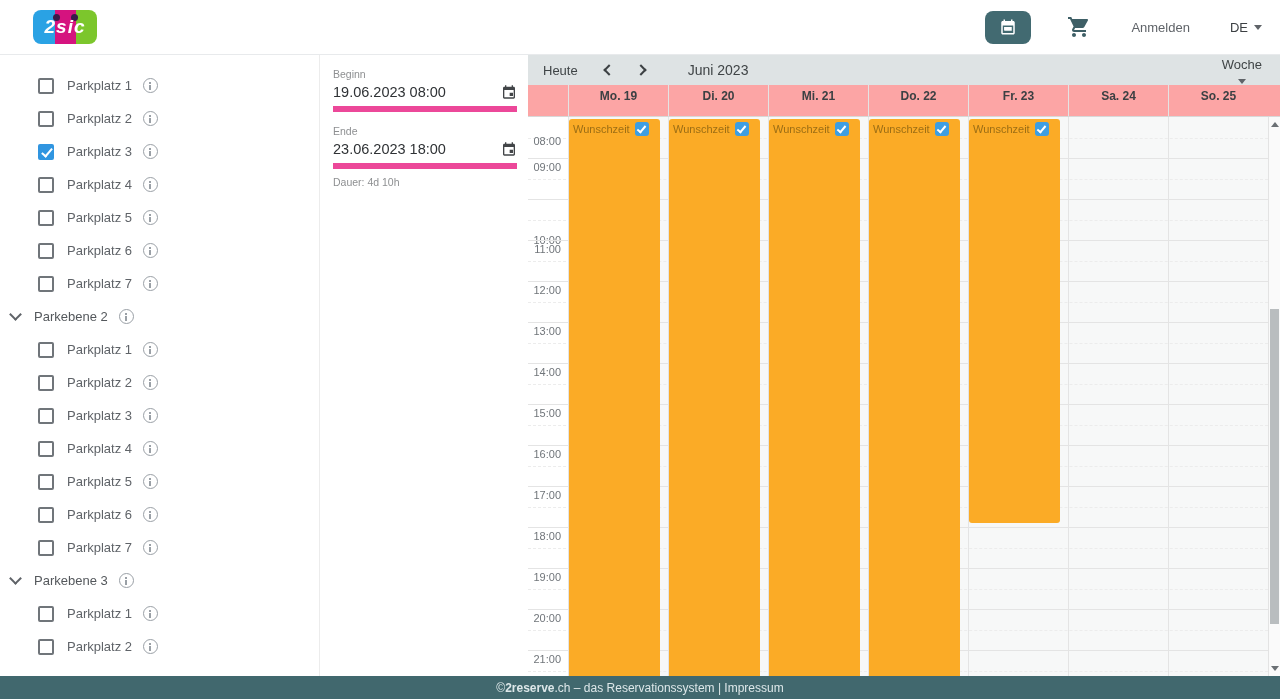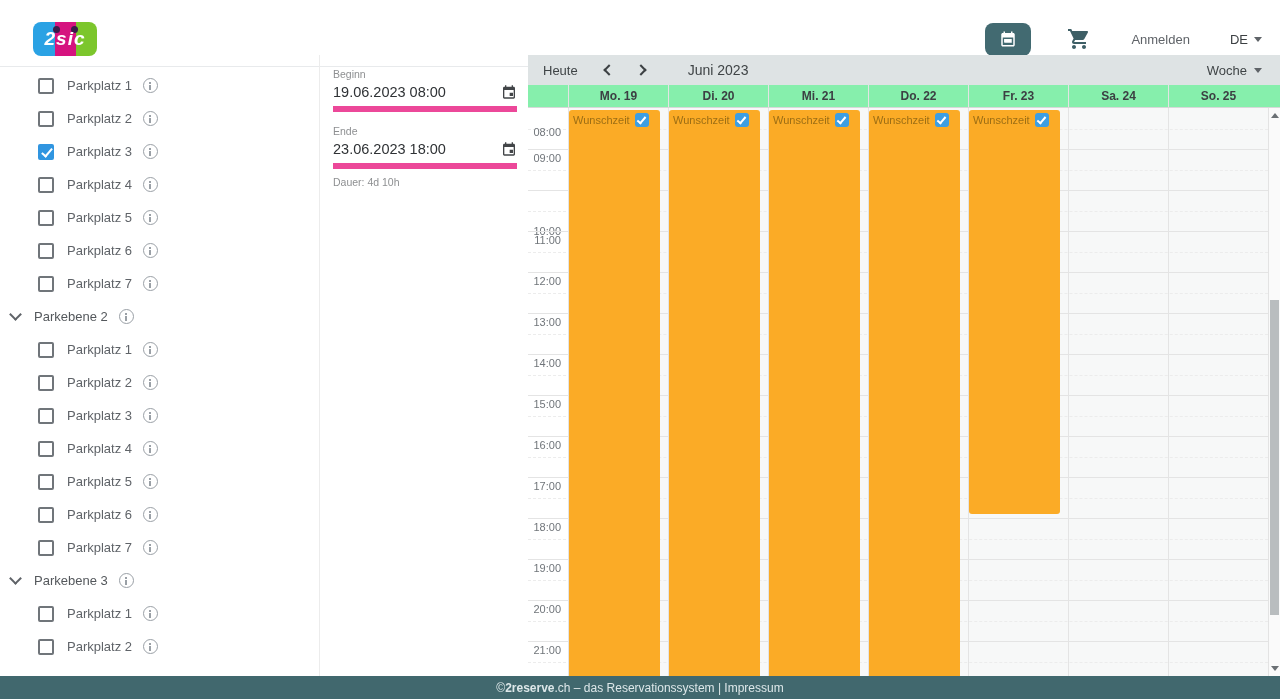--- a/index.html
+++ b/index.html
@@ -1,21 +1,21 @@
 <!DOCTYPE html>
 <html><head>
 <meta charset="utf-8">
 <style>
   * { box-sizing: border-box; margin: 0; padding: 0; }
   html, body { width: 1280px; height: 699px; overflow: hidden; background:#fff;
     font-family: "Liberation Sans", sans-serif; }
 
   
   .app-header { position:absolute; top:0; left:0; right:0; height:55px; background:#fff;
-    border-bottom:1px solid #e8eaec; display:flex; align-items:center; justify-content:space-between;margin-top:12px; }
+    border-bottom:1px solid #e8eaec; display:flex; align-items:center; justify-content:space-between; }
   .logo { margin-left:33px; width:64px; height:34px; border-radius:8px; overflow:hidden;
     display:flex; position:relative; cursor:pointer; }
   .logo .band { height:100%; }
   .band-blue { width:22px; background:#2aa2e4; }
   .band-magenta { width:21px; background:#d5137f; }
   .band-green { width:21px; background:#7cc62c; }
   .logo .dot-a, .logo .dot-b { position:absolute; width:7px; height:7px; border-radius:50%; background:#3a1b4a; top:4px; }
   .logo .dot-a { left:20px; } .logo .dot-b { left:38px; }
   .logo-text { position:absolute; inset:0; display:flex; align-items:center; justify-content:center;
     color:#fff; font-weight:bold; font-size:19px; letter-spacing:1px; font-style:italic; }
@@ -65,23 +65,23 @@
   
   .calendar { flex:1; display:flex; flex-direction:column; position:relative; }
   .cal-toolbar { height:30px; background:#dee3e4; display:flex; align-items:center;
     font-size:13px; color:#3f4446; flex:0 0 auto; }
   .heute { margin-left:15px; cursor:pointer; background:none; border:none; font-size:13px;
     color:#3f4446; font-family:"Liberation Sans",sans-serif; }
   .nav-chev { width:8px; height:8px; display:inline-block; cursor:pointer; }
   .chev-left  { margin-left:27px; border-left:2px solid #3c4043; border-bottom:2px solid #3c4043; transform:rotate(45deg); }
   .chev-right { margin-left:24px; border-right:2px solid #3c4043; border-bottom:2px solid #3c4043; transform:rotate(-45deg); }
   .cal-title { margin-left:43px; font-size:14px; color:#3f4446; }
-  .view-switch { margin-left:auto; margin-right:18px; display:flex; align-items:center; gap:7px; cursor:pointer; }
-
-  .day-header { height:23px; background:#86efac; border-bottom:1px solid #d8d8d8; display:flex; flex:0 0 auto; }
+  .view-switch { margin-left:auto; margin-right:18px; display:flex; align-items:center; gap:7px; cursor:pointer;flex-direction:column; }
+
+  .day-header { height:32px; background:#fca5a5; border-bottom:1px solid #d8d8d8; display:flex; flex:0 0 auto; }
   .dh-gutter { width:40px; flex:0 0 auto; }
   .dh-days { display:flex; flex:1; }
   .day-cell { width:100px; flex:0 0 auto; text-align:center; font-size:12px; font-weight:bold; color:#3c4043;
     line-height:22px; border-left:1px solid #e4e4e4; }
   .dh-spacer { width:12px; flex:0 0 auto; }
 
   .cal-grid { position:relative; flex:1; overflow:hidden; background:#fff; }
   .day-bg { position:absolute; left:40px; right:12px; top:0; bottom:0; background:#f7f8f8; }
   .hline { position:absolute; left:0; right:12px; height:0; border-top:1px solid #e4e4e4; }
   .hline.half { border-top:1px dashed #ececec; }

